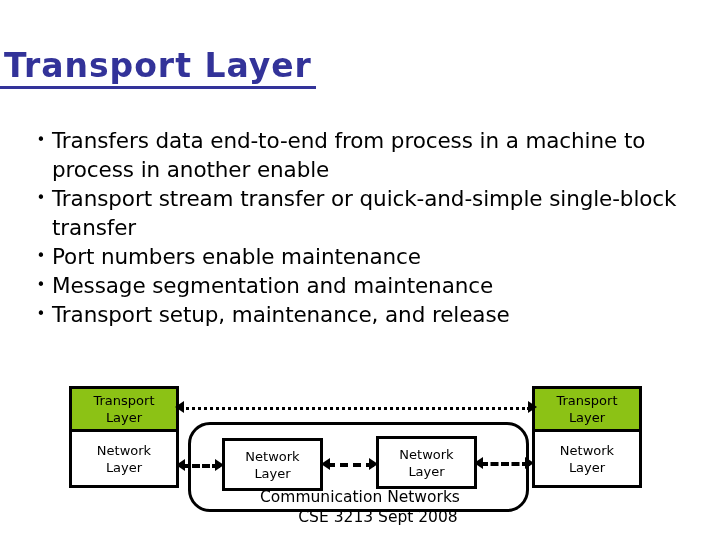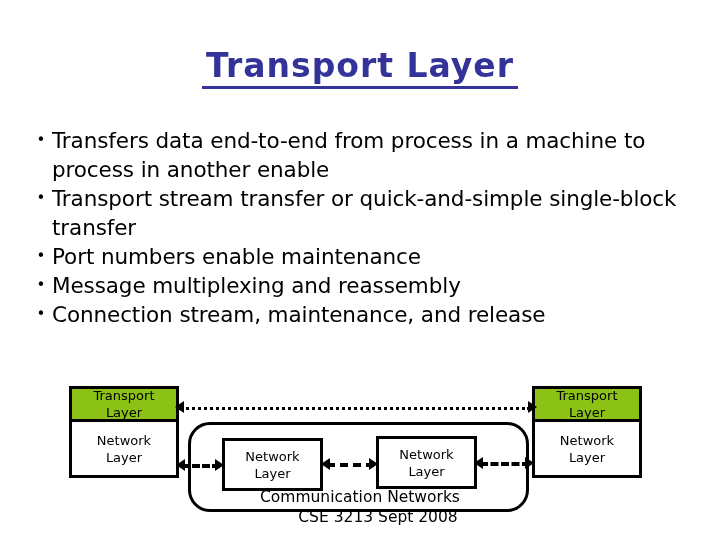--- a/index.html
+++ b/index.html
@@ -14,21 +14,20 @@
     overflow: hidden;
     font-family: "DejaVu Sans", sans-serif;
   }
 
   
   .slide-title {
     position: absolute;
     left: 0;
     top: 46px;
     width: 720px;
-    text-align: center;
     font-family: "DejaVu Sans", sans-serif;
     font-size: 33px;
     font-weight: bold;
     letter-spacing: 1px;
     color: #333399;
   }
   .slide-title .title-text {
     display: inline-block;
     border-bottom: 3px solid #333399;
     padding: 0 4px 2px 4px;
@@ -87,21 +86,21 @@
     font-family: "DejaVu Sans", sans-serif;
     font-size: 13px;
     line-height: 17px;
     color: #000000;
     display: flex;
     flex-direction: column;
     justify-content: center;
     align-items: center;
   }
   .layer-transport {
-    height: 36px;
+    height: 46px;
     background: #8CC215;
   }
   .layer-network-host {
     height: 56px;
     background: #ffffff;
     border-top: none;
   }
 
   
   .net-cloud {
@@ -197,26 +196,26 @@
     <span class="bullet-text">Transport stream transfer or quick-and-simple single-block transfer</span>
   </div>
 
   <div class="bullet-row">
     <span class="bullet-mark">•</span>
     <span class="bullet-text">Port numbers enable maintenance</span>
   </div>
 
   <div class="bullet-row">
     <span class="bullet-mark">•</span>
-    <span class="bullet-text">Message multiplexing and reassembly</span>
-  </div>
-
-  <div class="bullet-row">
-    <span class="bullet-mark">•</span>
-    <span class="bullet-text">Connection stream, maintenance, and release</span>
+    <span class="bullet-text">Message segmentation and maintenance</span>
+  </div>
+
+  <div class="bullet-row">
+    <span class="bullet-mark">•</span>
+    <span class="bullet-text">Transport setup, maintenance, and release</span>
   </div>
 
 </div>
 
 <div class="diagram">
 
   <div class="net-cloud"></div>
 
   <div class="host-stack host-left">
     <div class="layer-box layer-transport">

